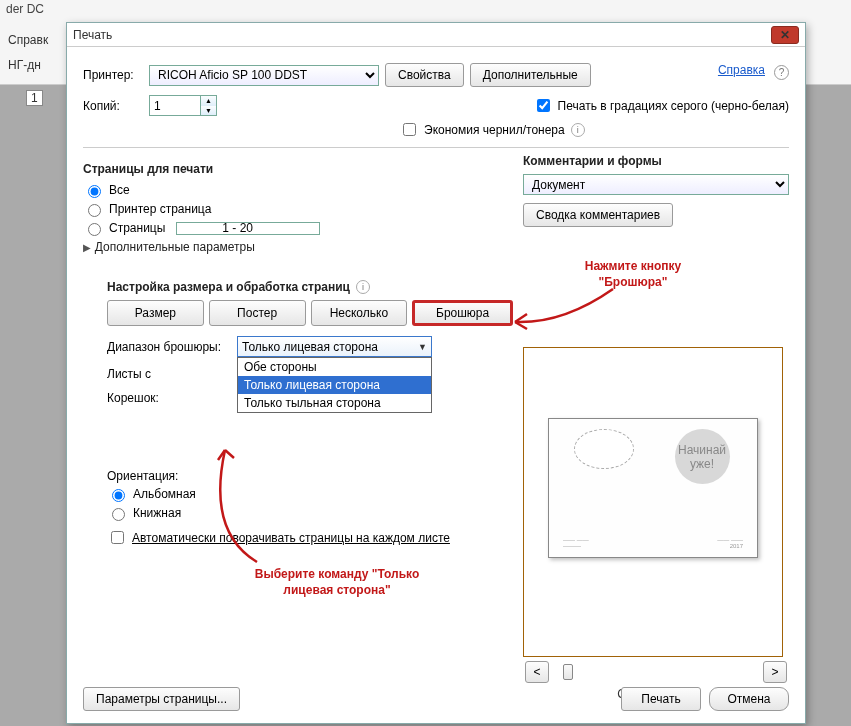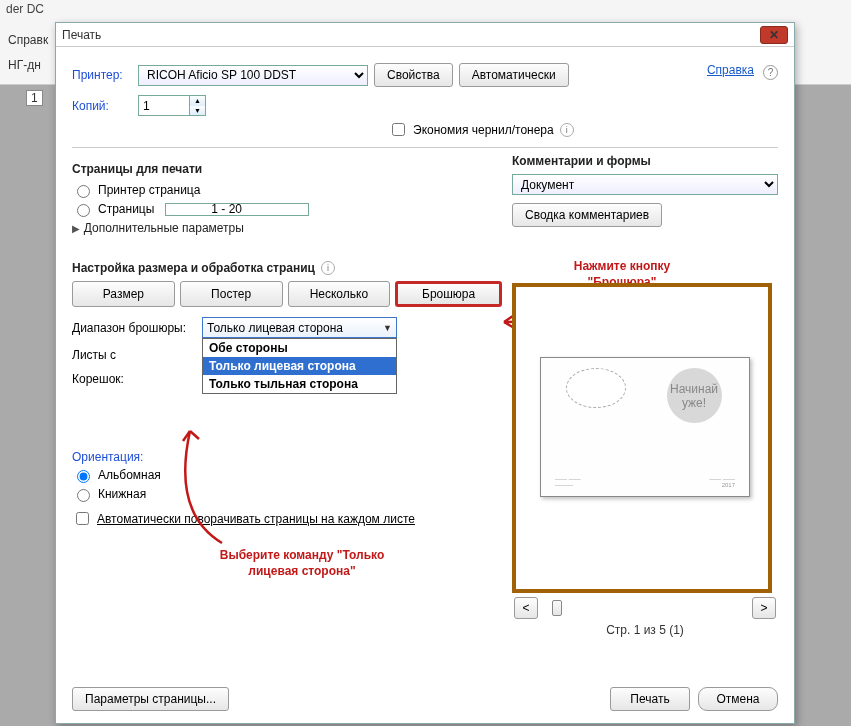--- a/index.html
+++ b/index.html
@@ -2,27 +2,27 @@
 <html><head>
 <meta charset="utf-8">
 <style>
   * { box-sizing: border-box; font-family: "Segoe UI", Tahoma, sans-serif; font-size: 12px; }
   body { margin: 0; background: #aaa; width: 851px; height: 726px; overflow: hidden; position: relative; }
   .main-bg { position: absolute; top: 0; left: 0; right: 0; height: 85px; background: #f5f5f5; border-bottom: 1px solid #ccc; }
   .app-title { position: absolute; top: 2px; left: 6px; color: #444; font-size: 12px; }
   .mb-row { position: absolute; left: 8px; color: #333; }
   .mb-row.b1 { top: 33px; }
   .mb-row.b2 { top: 58px; border:1px solid #888; padding:0 4px; background:#fff;}
-  .dialog { position: absolute; top: 22px; left: 55px; width: 740px; height: 702px; background: #fff; border: 1px solid #8aa; box-shadow: 2px 3px 8px rgba(0,0,0,.3); }
+  .dialog { position: absolute; top: 22px; left: 66px; width: 740px; height: 702px; background: #fff; border: 1px solid #8aa; box-shadow: 2px 3px 8px rgba(0,0,0,.3); }
   .dlg-title { height: 24px; background: #fff; border-bottom: 1px solid #ccc; display:flex; align-items:center; justify-content:space-between; padding:0 6px;}
   .dlg-title span { color:#333; font-size:12px;}
   .close-btn { width:28px; height:18px; background:#c0392b; border:1px solid #8a2b20; border-radius:3px; display:flex; align-items:center; justify-content:center; color:#fff; font-weight:bold; font-size:10px; cursor:pointer;}
   .dlg-body { padding: 16px 16px 10px 16px; position:relative; height:calc(100% - 24px);}
   .row { display:flex; align-items:center; gap:6px; margin-bottom:8px;}
-  .lbl { color:#1d4ed8; }
+  .lbl { color:#000000; }
   select.combo, .combo { height:21px; border:1px solid #7a9; background:linear-gradient(#fff,#eef); padding:1px 4px;}
   .btn { height:24px; padding:0 12px; background:linear-gradient(#fdfdfd,#e6e6e6); border:1px solid #9a9a9a; border-radius:3px; cursor:pointer; display:inline-flex; align-items:center; justify-content:center;}
   .help-link { color:#1a5bcc; text-decoration:underline; cursor:pointer; position:absolute; right:40px; top:16px;}
   .help-icon { width:15px; height:15px; border:1px solid #999; border-radius:50%; display:inline-flex; align-items:center; justify-content:center; color:#777; font-size:10px; position:absolute; right:16px; top:18px;}
   .spin { display:inline-flex; border:1px solid #7a9; height:21px; background:#fff;}
   .spin input { width:50px; border:none; padding:0 4px; outline:none;}
   .spin .sp { width:16px; display:flex; flex-direction:column; border-left:1px solid #7a9;}
   .spin .sp div { flex:1; font-size:7px; display:flex; align-items:center; justify-content:center; background:linear-gradient(#fafdff,#dfeefa); cursor:pointer;}
   .chk { display:inline-flex; align-items:center; gap:5px;}
   .chk input { width:13px; height:13px;}
@@ -40,25 +40,25 @@
   .tri { font-size:10px; color:#555;}
   .tabbtns { display:flex; gap:5px; margin-top:6px;border-radius:6px;}
   .tabbtn { flex:1; height:26px; display:flex; align-items:center; justify-content:center; border:1px solid #9a9a9a; background:linear-gradient(#fdfdfd,#e6e6e6); border-radius:3px; cursor:pointer;}
   .tabbtn.hl { border:3px solid #c62828; }
   .field-row { display:flex; align-items:center; margin:10px 0; position:relative;}
   .field-row .flbl { width:130px;}
   .dd-wrap { position:relative; width:195px;}
   .dd-head { height:21px; border:1px solid #3b78cc; display:flex; align-items:center; justify-content:space-between; padding:0 4px; background:linear-gradient(#fff,#eaf2fb); cursor:pointer;}
   .dd-arrow { font-size:9px; color:#333;}
   .dd-list { position:absolute; top:21px; left:0; width:100%; border:1px solid #666; background:#fff; z-index:10;}
-  .dd-item { padding:2px 6px; cursor:pointer;font-weight:bold;}
+  .dd-item { padding:2px 6px; cursor:pointer;}
   .dd-item.sel { background:#2f6fd0; color:#fff;}
   .annot { color:#c21818; font-weight:bold; position:absolute; text-align:center; line-height:1.3;}
   .arrow-svg { position:absolute; pointer-events:none;}
-  .preview { border:4px solid #a16207; width:260px; height:310px; margin-top:56px; position:relative; background:#fff;}
+  .preview { border:1px solid #a16207; width:260px; height:310px; margin-top:120px; position:relative; background:#fff;}
   .page-thumb { position:absolute; left:24px; top:70px; width:210px; height:140px; background:#fefefe; border:1px solid #888; box-shadow:2px 2px 4px rgba(0,0,0,.25);}
   .pt-left, .pt-right { position:absolute; top:10px; width:90px; height:80px;}
   .pt-left { left:10px; } .pt-right { right:10px;}
   .cloud { width:60px; height:40px; border:1px dashed #aaa; border-radius:50%; background:#fff; margin:auto;}
   .circ { width:55px; height:55px; border-radius:50%; background:#d8d8d8; margin:auto; display:flex; align-items:center; justify-content:center; font-size:7px; color:#888; flex-direction:column;}
   .pt-bl, .pt-br { position:absolute; bottom:8px; font-size:6px; color:#999; width:70px;}
   .pt-bl { left:14px;} .pt-br { right:14px; text-align:right;}
   .dots { position:absolute; inset:4px; background-image: radial-gradient(#eee 0.5px, transparent 0.5px); background-size:10px 10px; opacity:.6;}
   .nav-row { display:flex; align-items:center; justify-content:space-between; margin-top:4px; padding:0 2px;}
   .nav-btn { width:24px; height:22px; border:1px solid #9a9a9a; border-radius:3px; display:flex; align-items:center; justify-content:center; background:linear-gradient(#fdfdfd,#e6e6e6); cursor:pointer;}
@@ -90,65 +90,73 @@
   <div class="dlg-body">
     <a class="help-link">Справка</a>
     <span class="help-icon">?</span>
 
     <div class="row">
       <span class="lbl" style="width:60px">Принтер:</span>
       <select class="combo" style="width:230px">
         <option value="RICOH Aficio SP 100 DDST">RICOH Aficio SP 100 DDST</option>
       </select>
       <button class="btn">Свойства</button>
-      <button class="btn">Автоматически</button>
+      <button class="btn">Дополнительные</button>
     </div>
 
     <div class="row">
       <span class="lbl" style="width:60px">Копий:</span>
       <div class="spin">
         <input value="1" style="">
         <div class="sp">
             <div>▲</div>
             <div>▼</div>
           </div>
       </div>
       <div style="flex:1"></div>
+      <label class="chk">
+        <input type="checkbox" checked="" style="">
+        <span>Печать в градациях серого (черно-белая)</span>
+      </label>
     </div>
     <div class="row" style="margin-top:-4px;">
       <div style="width:310px"></div>
       <label class="chk">
         <input type="checkbox" style="">
         <span>Экономия чернил/тонера</span>
       </label>
       <span class="info-icon">i</span>
     </div>
 
     <div class="sep-line"></div>
 
     <div class="two-col">
       <div class="left-col">
         <div class="group noborder">
           <div class="grp-title">Страницы для печати</div>
+          <label class="radio">
+              <input type="radio" name="pr" checked="" style="">
+              <span>Все</span>
+            </label>
           <label class="radio">
               <input type="radio" name="pr" style="">
               <span>Принтер страница</span>
             </label>
           <label class="radio">
               <input type="radio" name="pr" style="">
               <span>Страницы</span>
             <input class="txt-in" style="width: 144px; margin-left: 6px; padding-left: 45px;" value="1 - 20">
           </label>
           <div class="more">
               <span class="tri">▶</span>
               <span>Дополнительные параметры</span>
             </div>
         </div>
 
-        <div class="group noborder" style="position:relative;">
+        <div class="group noborder" style="position:relative;margin-left:24px;">
           <div style="display:flex; align-items:center; gap:6px;">
             <div class="grp-title" style="margin-bottom:0">Настройка размера и обработка страниц</div>
             <span class="info-icon">i</span>
           </div>
           <div class="tabbtns">
             <div class="tabbtn">Размер</div>
             <div class="tabbtn">Постер</div>
             <div class="tabbtn">Несколько</div>
             <div class="tabbtn hl">Брошюра</div>
           </div>

